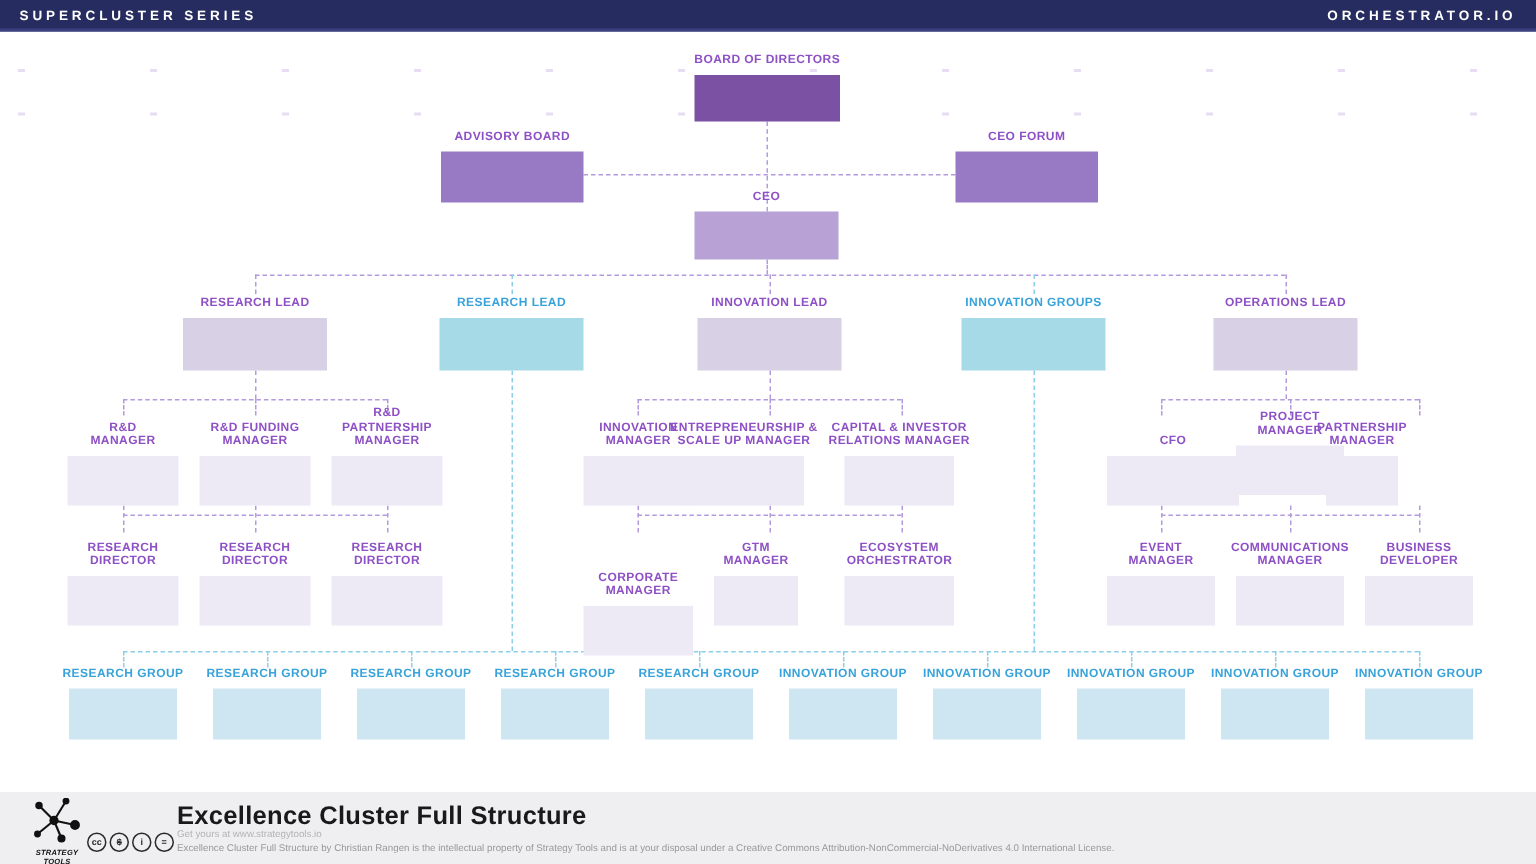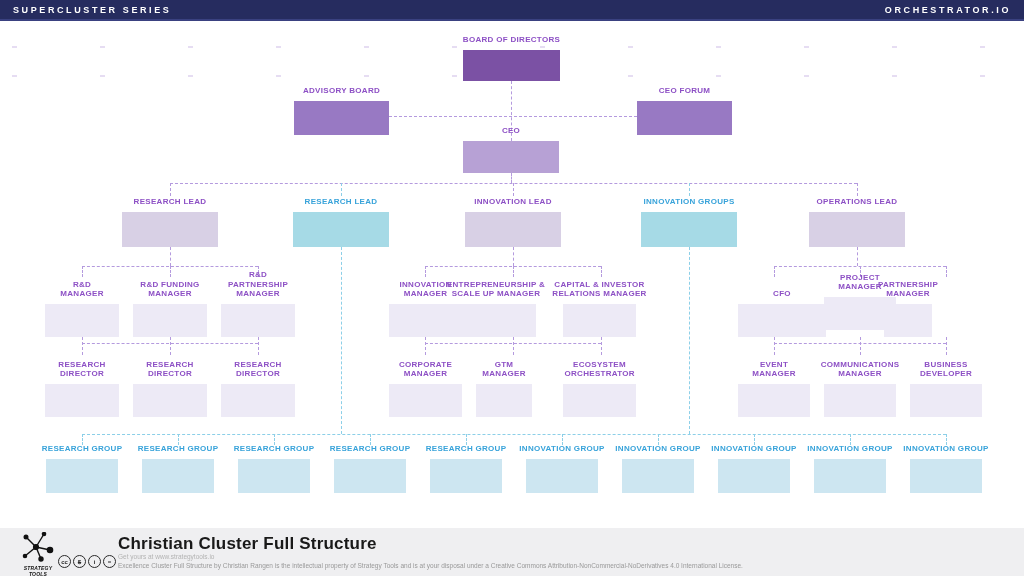--- a/index.html
+++ b/index.html
@@ -190,21 +190,21 @@
 </div>
 <div class="node" style="left:456px;top:304px;width:80px">
   <div class="nlabel pl wide">ENTREPRENEURSHIP &amp; SCALE UP MANAGER</div>
   <div class="nbox c-pale"></div>
 </div>
 <div class="node" style="left:563px;top:304px;width:73px">
   <div class="nlabel pl wide">CAPITAL &amp; INVESTOR RELATIONS MANAGER</div>
   <div class="nbox c-pale"></div>
 </div>
 
-<div class="node" style="left:389px;top:384px;width:73px">
+<div class="node" style="left:389px;top:404px;width:73px">
   <div class="nlabel pl" style="width:62px">CORPORATE MANAGER</div>
   <div class="nbox c-pale"></div>
 </div>
 <div class="node" style="left:476px;top:384px;width:56px">
   <div class="nlabel pl" style="width:50px">GTM MANAGER</div>
   <div class="nbox c-pale"></div>
 </div>
 <div class="node" style="left:563px;top:384px;width:73px">
   <div class="nlabel pl" style="width:70px">ECOSYSTEM ORCHESTRATOR</div>
   <div class="nbox c-pale"></div>
@@ -292,21 +292,21 @@
         <circle cx="31" cy="18" r="2.6"></circle>
         <circle cx="6" cy="24" r="1.6"></circle>
         <circle cx="22" cy="27" r="2"></circle>
       </g>
     </svg>
     <div class="logo-text">
       <div>STRATEGY</div>
       <div>TOOLS</div>
     </div>
   </div>
-  <div class="f-title">Christian Cluster Full Structure</div>
+  <div class="f-title">Excellence Cluster Full Structure</div>
   <div class="cc-row">
     <span class="cc-ic">cc</span>
     <span class="cc-ic" style="text-decoration:line-through">$</span>
     <span class="cc-ic">i</span>
     <span class="cc-ic">=</span>
   </div>
   <div class="f-line1">Get yours at www.strategytools.io</div>
   <div class="f-line2">Excellence Cluster Full Structure by Christian Rangen is the intellectual property of Strategy Tools and is at your disposal under a Creative Commons Attribution-NonCommercial-NoDerivatives 4.0 International License.</div>
 </div>
 

